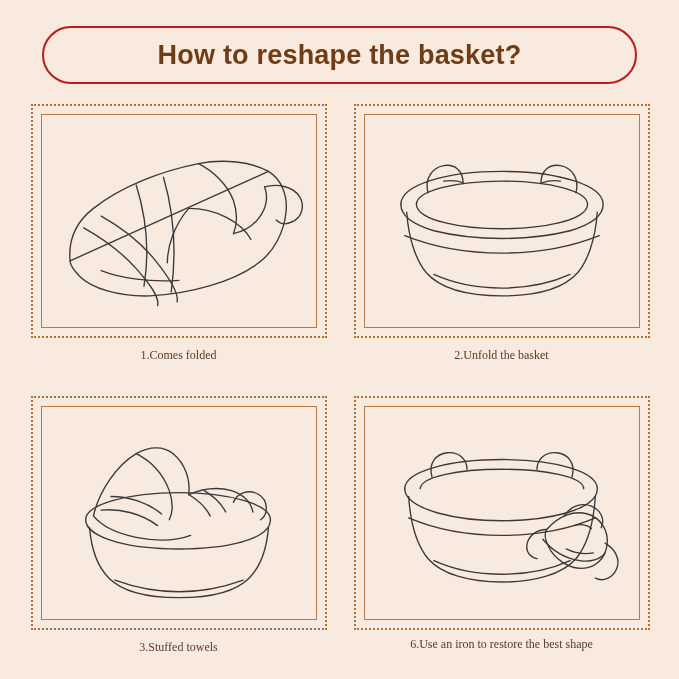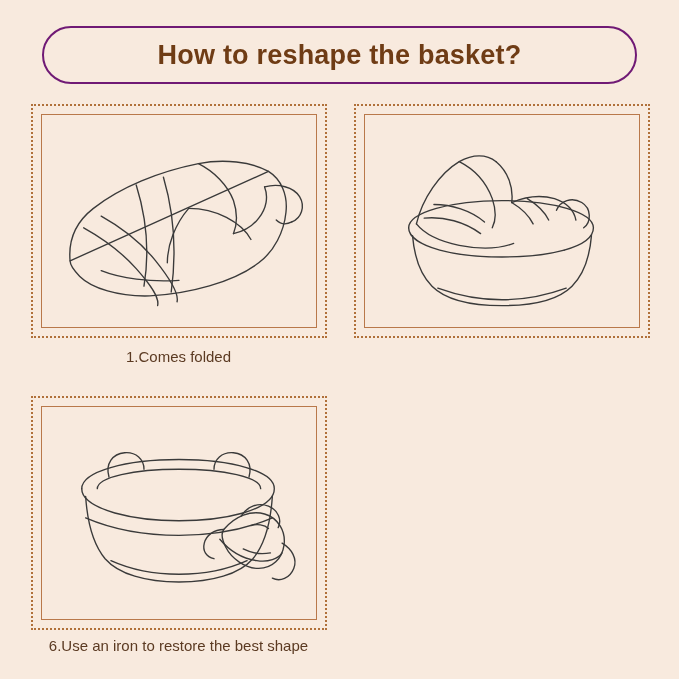--- a/index.html
+++ b/index.html
@@ -21,21 +21,21 @@
     box-sizing: border-box;
   }
 
   
   .title-wrap {
     position: absolute;
     top: 26px;
     left: 42px;
     width: 595px;
     height: 58px;
-    border: 2px solid #701a75;
+    border: 2px solid #b91c1c;
     border-radius: 29px;
     display: flex;
     align-items: center;
     justify-content: center;
     box-sizing: border-box;
   }
   .title-text {
     font-size: 27px;
     font-weight: bold;
     color: #6f3c15;
@@ -80,25 +80,26 @@
     box-sizing: border-box;
     overflow: hidden;
   }
   .frame-inner svg {
     display: block;
     width: 100%;
     height: 100%;
   }
   .caption {
     margin-top: 9px;
-    font-size: 15px;
+    font-size: 12px;
     color: #5b3a22;
     text-align: left;
     line-height: 1.35;
     max-width: 290px;
+    font-family: Liberation Serif, serif;
   }
   .caption.two-line {
     margin-top: 6px;
   }
   .line-art {
     fill: none;
     stroke: #3a3a3a;
     stroke-width: 1.4;
     stroke-linecap: round;
     stroke-linejoin: round;
@@ -139,20 +140,48 @@
               <path d="M150 96 C178 96 204 110 214 128"></path>
               <path d="M150 96 C136 112 128 134 128 152"></path>
               <path d="M60 160 C80 168 110 172 140 170"></path>
             </g>
           </svg>
         </div>
       </div>
       <div class="caption">1.Comes folded</div>
     </div>
 
+    <div class="step">
+      <div class="frame">
+        <div class="frame-inner">
+          <svg viewBox="0 0 280 218" xmlns="http://www.w3.org/2000/svg">
+            <g class="line-art">
+
+              <path d="M36 92 C36 72 82 58 140 58 C198 58 244 72 244 92 C244 104 230 113 210 119"></path>
+              <path d="M210 119 C190 124 166 127 140 127 C114 127 90 124 70 119 C50 113 36 104 36 92"></path>
+
+              <path d="M52 92 C52 78 92 68 140 68 C188 68 228 78 228 92 C228 100 216 107 198 111"></path>
+              <path d="M198 111 C182 115 162 117 140 117 C118 117 98 115 82 111 C64 107 52 100 52 92"></path>
+
+              <path d="M64 80 C60 66 68 54 80 52 C92 50 100 58 100 70"></path>
+              <path d="M100 70 C96 68 88 67 80 68"></path>
+              <path d="M180 70 C180 58 188 50 200 52 C212 54 220 66 216 80"></path>
+              <path d="M180 70 C186 68 194 67 200 68"></path>
+
+              <path d="M42 100 C44 128 52 150 62 162 C76 178 104 186 140 186 C176 186 204 178 218 162 C228 150 236 128 238 100"></path>
+
+              <path d="M70 164 C92 174 116 178 140 178 C164 178 188 174 210 164"></path>
+
+              <path d="M40 124 C70 136 104 142 140 142 C176 142 210 136 240 124"></path>
+            </g>
+          </svg>
+        </div>
+      </div>
+      <div class="caption">2.Unfold the basket</div>
+    </div>
 
     <div class="step">
       <div class="frame">
         <div class="frame-inner">
           <svg viewBox="0 0 280 218" xmlns="http://www.w3.org/2000/svg">
             <g class="line-art">
 
               <path d="M44 116 C44 100 88 88 140 88 C192 88 234 100 234 116 C234 126 222 134 204 139"></path>
               <path d="M204 139 C186 144 164 146 140 146 C116 146 94 144 76 139 C58 134 44 126 44 116"></path>
 
@@ -169,20 +198,21 @@
               <path d="M70 92 C88 92 108 98 122 110"></path>
               <path d="M60 106 C80 104 102 110 118 122"></path>
               <path d="M150 90 C160 96 168 104 172 112"></path>
               <path d="M166 86 C176 92 184 100 188 108"></path>
 
               <path d="M52 112 C60 122 76 130 96 134 C116 138 136 138 152 132"></path>
             </g>
           </svg>
         </div>
       </div>
+      <div class="caption">3.Stuffed towels</div>
     </div>
 
     <div class="step">
       <div class="frame">
         <div class="frame-inner">
           <svg viewBox="0 0 280 218" xmlns="http://www.w3.org/2000/svg">
             <g class="line-art">
 
               <path d="M40 84 C40 66 86 54 140 54 C194 54 238 66 238 84 C238 95 226 103 206 109"></path>
               <path d="M206 109 C188 114 165 117 140 117 C115 117 92 114 74 109 C54 103 40 95 40 84"></path>

